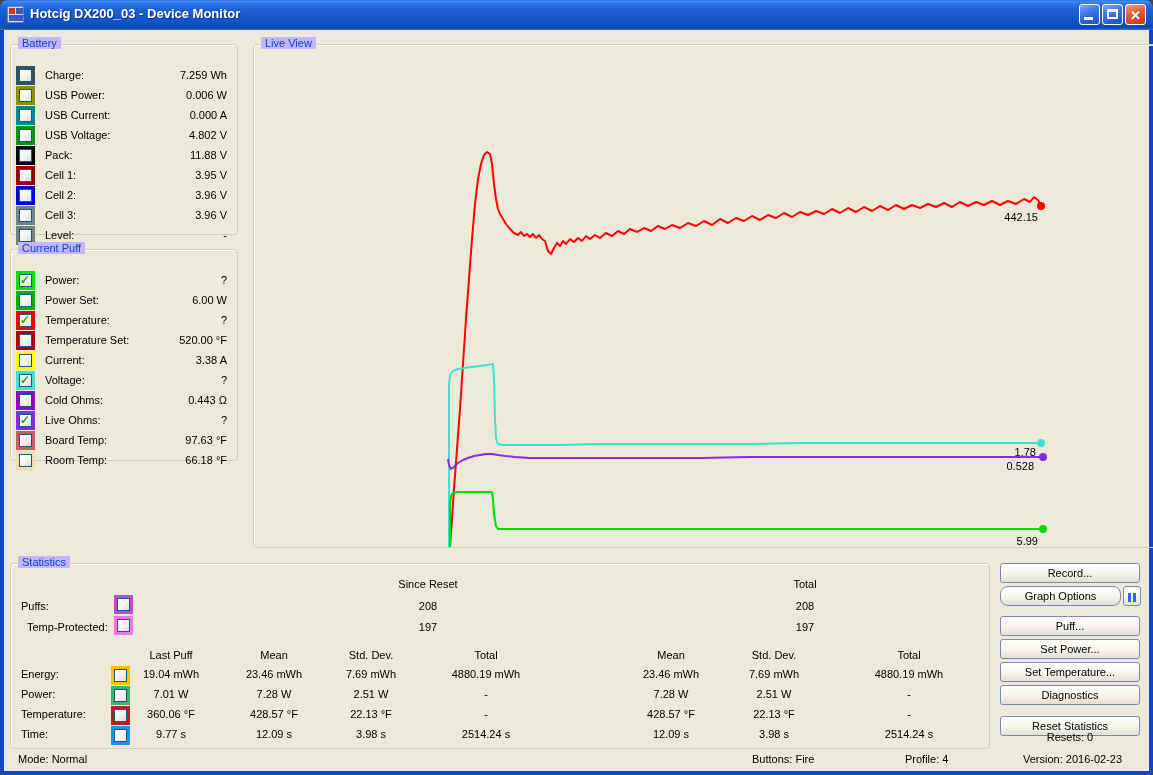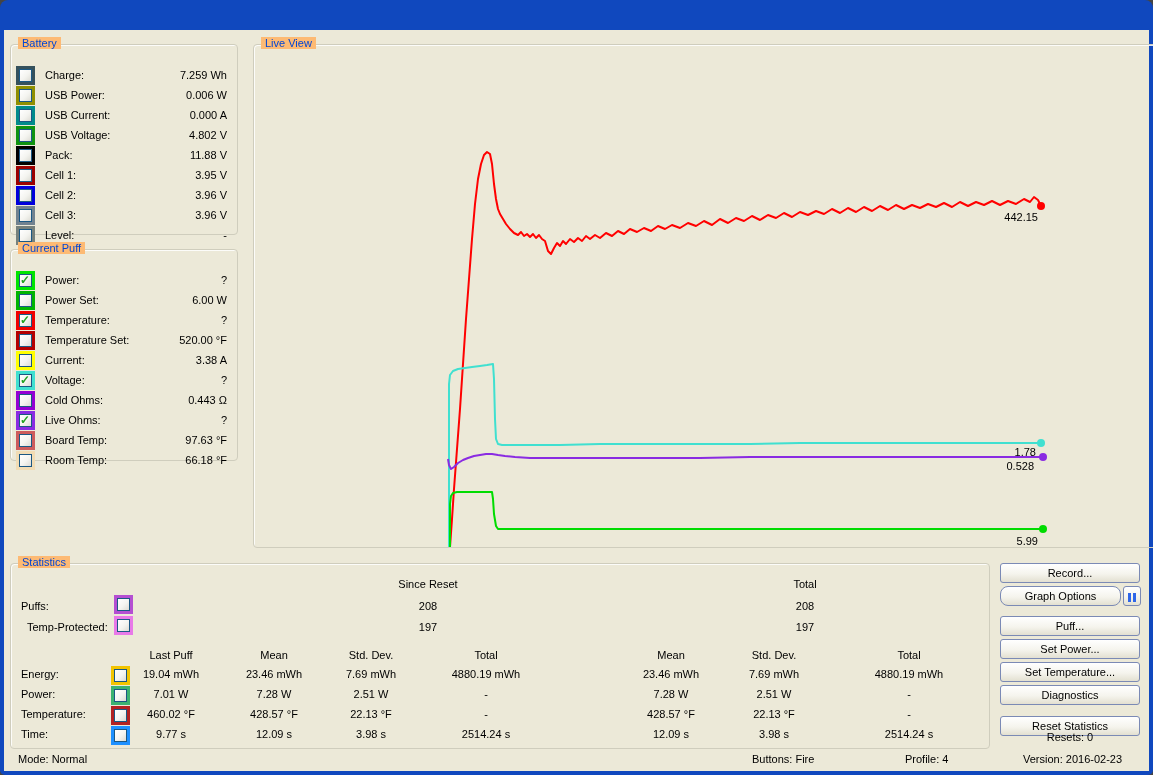--- a/index.html
+++ b/index.html
@@ -28,21 +28,21 @@
   .wbtn.red{background:linear-gradient(160deg,#F4A088 0%,#E25A36 45%,#C03A18 100%);}
   .wbtn .minbar{position:absolute;left:4px;bottom:4px;width:9px;height:3px;background:#fff;}
   .wbtn .maxbox{position:absolute;left:4px;top:4px;width:11px;height:10px;border:2px solid #fff;border-top-width:3px;}
   .wbtn .xmark{position:absolute;left:0;top:1px;width:100%;text-align:center;color:#fff;font-weight:bold;font-size:13px;line-height:19px;}
   .client{position:absolute;left:4px;right:4px;top:30px;bottom:4px;background:#ECE9D8;}
   
   .groupbox{
     position:absolute;border:1px solid #CFCDBD;border-radius:4px;
     box-shadow:inset 1px 1px 0 rgba(255,255,255,.85);
   }
-  .gb-label{position:absolute;top:-8px;left:7px;background:#fdba74;padding:0 4px;color:#0046D5;}
+  .gb-label{position:absolute;top:-8px;left:7px;background:#c4b5fd;padding:0 4px;color:#0046D5;}
   #gb-battery{left:6px;top:14px;width:228px;height:191px;}
   #gb-puff{left:6px;top:219px;width:228px;height:212px;}
   #gb-live{left:237px;top:14px;width:905px;height:504px;margin-left:12px;}
   #gb-stats{left:6px;top:533px;width:980px;height:186px;}
   .group-body{position:absolute;left:4px;right:4px;top:9px;margin-top:12px;}
   .legend-row{position:relative;height:20px;}
   .swatch{position:absolute;left:1px;top:0px;width:19px;height:19px;display:block;}
   .cbox{
     position:absolute;left:3px;top:3px;width:13px;height:13px;
     border:1px solid #1A5884;background:linear-gradient(135deg,#FFFFFF 0%,#F4F4F0 55%,#DDDCD4 100%);
@@ -72,20 +72,39 @@
   .statusbar span{position:absolute;top:5px;white-space:nowrap;}
   #sb-mode{left:14px;}
   #sb-buttons{left:748px;}
   #sb-profile{left:901px;}
   #sb-version{left:1019px;}
 </style>
 </head>
 <body>
 
 <div class="window">
+  <div class="titlebar">
+    <span class="app-icon">
+        <span class="c1"></span>
+        <span class="c2"></span>
+        <span class="c3"></span>
+      </span>
+    <span class="title-text">Hotcig DX200_03 - Device Monitor</span>
+    <span class="win-controls">
+      <span class="wbtn blue">
+          <span class="minbar"></span>
+        </span>
+      <span class="wbtn blue">
+          <span class="maxbox"></span>
+        </span>
+      <span class="wbtn red">
+          <span class="xmark">✕</span>
+        </span>
+    </span>
+  </div>
 
   <div class="client">
 
     <div class="groupbox" id="gb-battery">
       <span class="gb-label">Battery</span>
       <div class="group-body" id="battery-rows">
           <div class="legend-row">
             <span class="swatch" style="background: rgb(53, 81, 92);">
               <span class="cbox"></span>
             </span>
@@ -296,21 +315,21 @@
           <span class="s-abs s-center" style="left: 203px; top: 124px; width: 120px;">7.28 W</span>
           <span class="s-abs s-center" style="left: 300px; top: 124px; width: 120px;">2.51 W</span>
           <span class="s-abs s-center" style="left: 415px; top: 124px; width: 120px;">-</span>
           <span class="s-abs s-center" style="left: 600px; top: 124px; width: 120px;">7.28 W</span>
           <span class="s-abs s-center" style="left: 703px; top: 124px; width: 120px;">2.51 W</span>
           <span class="s-abs s-center" style="left: 838px; top: 124px; width: 120px;">-</span>
           <span class="s-abs" style="left: 10px; top: 144px;">Temperature:</span>
           <span class="swatch" style="background: rgb(178, 34, 34); left: 100px; top: 142px; position: absolute;">
             <span class="cbox"></span>
           </span>
-          <span class="s-abs s-center" style="left: 100px; top: 144px; width: 120px;">460.02 °F</span>
+          <span class="s-abs s-center" style="left: 100px; top: 144px; width: 120px;">360.06 °F</span>
           <span class="s-abs s-center" style="left: 203px; top: 144px; width: 120px;">428.57 °F</span>
           <span class="s-abs s-center" style="left: 300px; top: 144px; width: 120px;">22.13 °F</span>
           <span class="s-abs s-center" style="left: 415px; top: 144px; width: 120px;">-</span>
           <span class="s-abs s-center" style="left: 600px; top: 144px; width: 120px;">428.57 °F</span>
           <span class="s-abs s-center" style="left: 703px; top: 144px; width: 120px;">22.13 °F</span>
           <span class="s-abs s-center" style="left: 838px; top: 144px; width: 120px;">-</span>
           <span class="s-abs" style="left: 10px; top: 164px;">Time:</span>
           <span class="swatch" style="background: rgb(30, 144, 255); left: 100px; top: 162px; position: absolute;">
             <span class="cbox"></span>
           </span>

